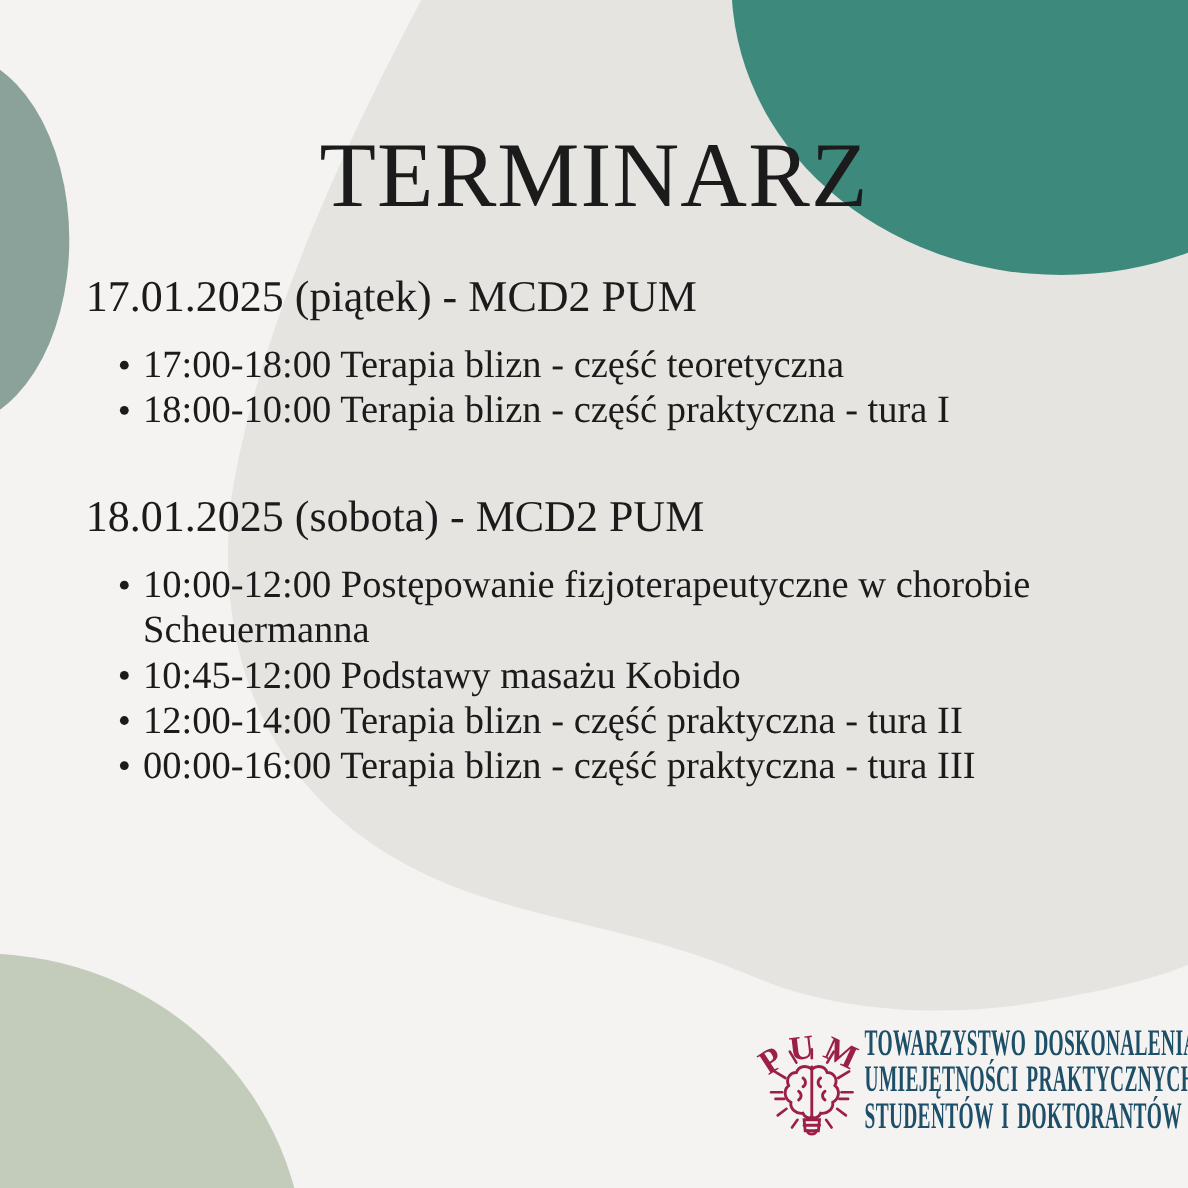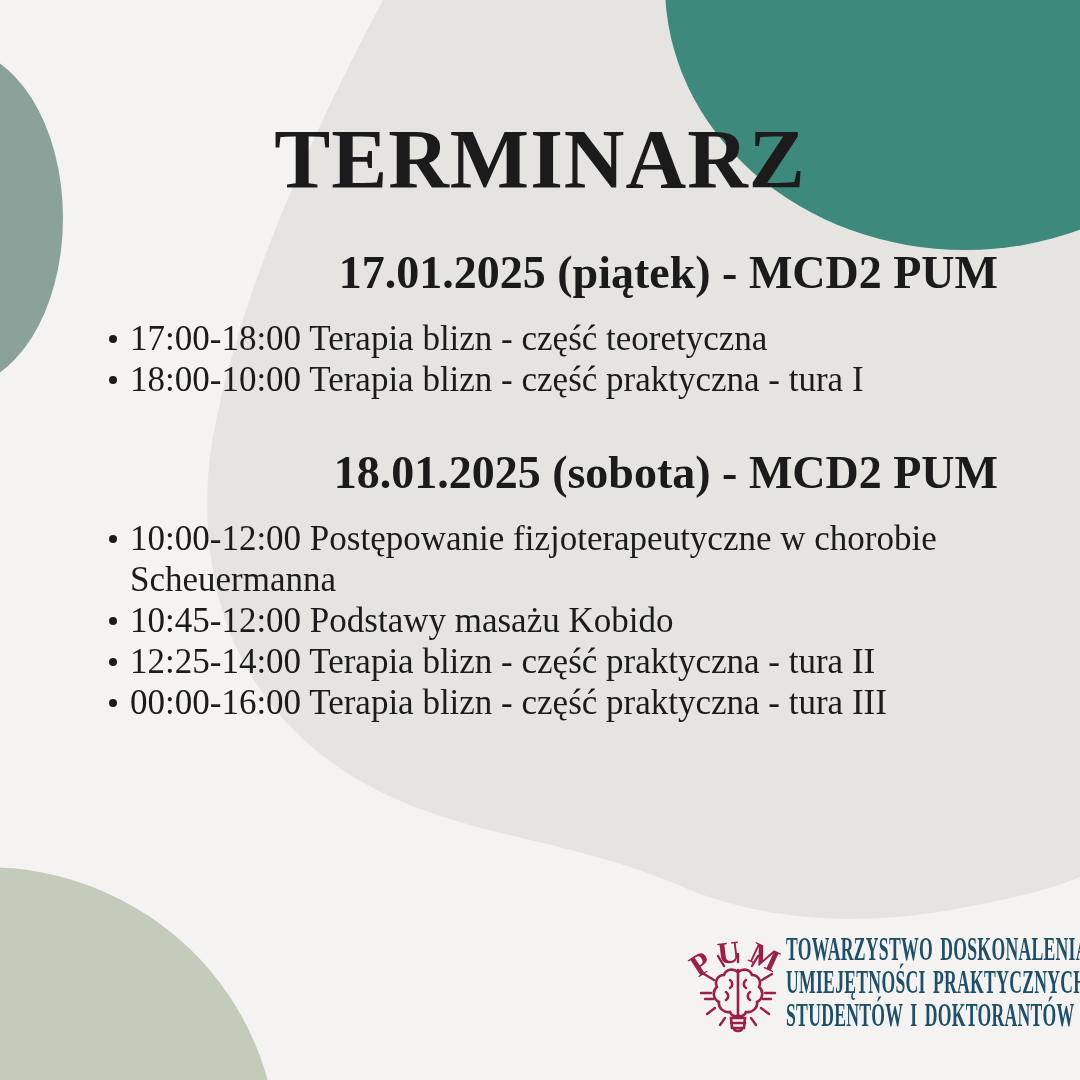--- a/index.html
+++ b/index.html
@@ -18,30 +18,30 @@
     position:relative;
     overflow:hidden;
     background:var(--c-background);
     font-family:"Liberation Serif","DejaVu Serif",serif;
     color:var(--c-text);
   }
   svg.bg{position:absolute;left:0;top:0;width:1080px;height:1080px;}
   .title{
     position:absolute;left:0;top:111px;width:1080px;
     text-align:center;
-    font-size:84px;font-weight:700;letter-spacing:1px;
+    font-size:84px;font-weight:400;letter-spacing:1px;
     color:var(--c-text);
     white-space:nowrap;
   }
   .section{position:absolute;left:78px;width:920px;}
   .section-1{top:248px;}
   .section-2{top:448px;}
   .section h2{
-    font-size:46px;font-weight:700;line-height:1.1;
-    letter-spacing:0;white-space:nowrap;color:var(--c-text);text-align:right;
+    font-size:40px;font-weight:400;line-height:1.1;
+    letter-spacing:0;white-space:nowrap;color:var(--c-text);
   }
   .section ul{
     list-style:none;
     margin-top:19px;
     padding-left:52px;
     width:900px;
     font-size:35px;line-height:41px;
   }
   .section li{position:relative;}
   .section li::before{
@@ -91,21 +91,21 @@
       <li>17:00-18:00 Terapia blizn - część teoretyczna</li>
       <li>18:00-10:00 Terapia blizn - część praktyczna  - tura I</li>
     </ul>
 </section>
 
 <section class="section section-2">
   <h2>18.01.2025 (sobota) - MCD2 PUM</h2>
   <ul>
       <li>10:00-12:00 Postępowanie fizjoterapeutyczne w chorobie Scheuermanna</li>
       <li>10:45-12:00 Podstawy masażu Kobido</li>
-      <li>12:25-14:00 Terapia blizn - część praktyczna - tura II</li>
+      <li>12:00-14:00 Terapia blizn - część praktyczna - tura II</li>
       <li>00:00-16:00 Terapia blizn - część praktyczna - tura III</li>
     </ul>
 </section>
 
 <div class="logo">
   <svg width="92" height="126" viewBox="0 0 92 126" aria-hidden="true">
     <defs>
       <path id="pumArc" d="M 6,62 A 56,56 0 0 1 86,60" fill="none"></path>
     </defs>
     <text class="pum-arc-text">

